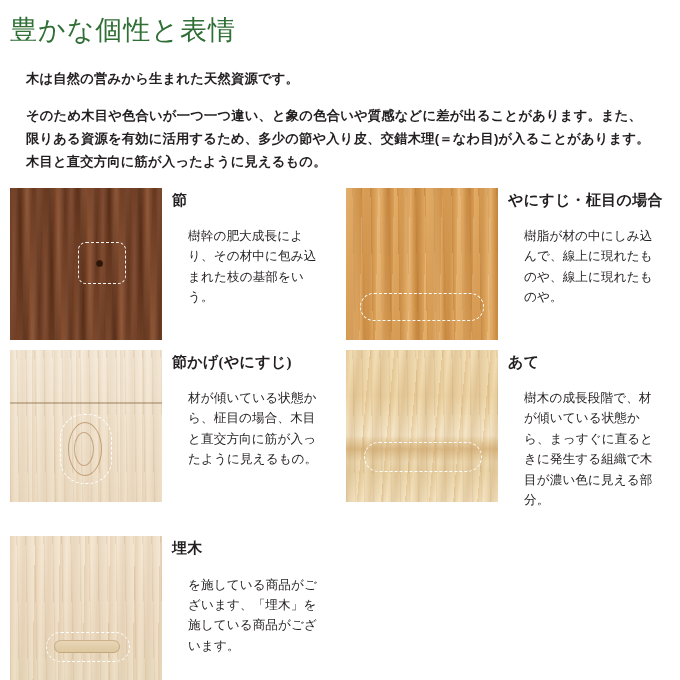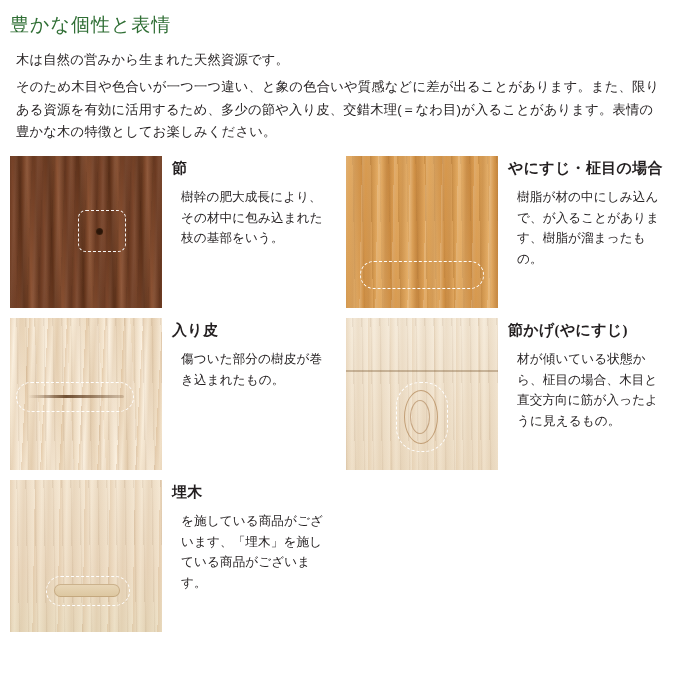--- a/index.html
+++ b/index.html
@@ -10,36 +10,36 @@
     font-family: "Liberation Sans", sans-serif;
     color: #231f20;
   }
   #page {
     position: relative;
     width: 680px; height: 680px;
     overflow: hidden;
   }
   .title {
     font-family: "Liberation Serif", serif;
-    font-size: 19px;
+    font-size: 27px;
     font-weight: normal;
     color: #2f6e34;
     letter-spacing: 1px;
     margin: 0;
     padding: 14px 0 0 10px;
     line-height: 1.2;
   }
   .intro {
     padding: 8px 12px 0 12px;
     font-size: 13.3px;
     line-height: 1.72;
     color: #231f20;
     letter-spacing: 0.2px;
   }
-  .intro p { margin: 4px; }
+  .intro p { margin: 14px; font-weight: bold; }
 
   .grid {
     margin-top: 12px;
     padding: 0 10px;
     display: grid;
     grid-template-columns: 1fr 1fr;
     column-gap: 12px;
     row-gap: 10px;
   }
   .card {
@@ -61,21 +61,21 @@
     font-family: "Liberation Serif", serif;
     font-size: 15px;
     font-weight: bold;
     margin: 0 0 2px 0;
     line-height: 1.35;
     letter-spacing: 0.3px;
   }
   .card-desc {
     font-size: 12.6px;
     line-height: 1.62;
-    margin: 9px;
+    margin: 16px;
     letter-spacing: 0.1px;
   }
 
   
   .marker {
     position: absolute;
     border: 1.5px dashed rgba(255,255,255,0.95);
     border-radius: 50px;
   }
   .marker.dark { border-color: rgba(255,255,255,0.95); }
@@ -152,21 +152,21 @@
 </style>
 </head>
 <body>
 
 <div id="page">
 
   <h1 class="title">豊かな個性と表情</h1>
 
   <div class="intro">
     <p>木は自然の営みから生まれた天然資源です。</p>
-    <p>そのため木目や色合いが一つ一つ違い、と象の色合いや質感などに差が出ることがあります。また、限りある資源を有効に活用するため、多少の節や入り皮、交錯木理(＝なわ目)が入ることがあります。表情の豊かな木の特徴としてお楽しみください。</p>
+    <p>そのため木目や色合いが一つ一つ違い、と象の色合いや質感などに差が出ることがあります。また、限りある資源を有効に活用するため、多少の節や入り皮、交錯木理(＝なわ目)が入ることがあります。木目と直交方向に筋が入ったように見えるもの。</p>
   </div>
 
   <div class="grid">
 
     <div class="card">
       <div class="swatch w-walnut">
         <div class="grain"></div>
         <div class="knot" style="left:86px; top:72px;"></div>
         <div class="marker dark" style="left:68px; top:54px; width:48px; height:42px; border-radius:8px;"></div>
       </div>
@@ -176,50 +176,50 @@
       </div>
     </div>
 
     <div class="card">
       <div class="swatch w-hinoki">
         <div class="grain"></div>
         <div class="marker light" style="left:14px; top:105px; width:124px; height:28px;"></div>
       </div>
       <div class="card-text">
         <p class="card-title">やにすじ・柾目の場合</p>
-        <p class="card-desc">樹脂が材の中にしみ込んで、が入ることがあります、樹脂が溜まったもの。</p>
-      </div>
-    </div>
-
-    <div class="card">
-      <div class="swatch w-pine-light">
-        <div class="grain"></div>
-        <div style="position:absolute; left:18px; top:77px; width:96px; height:3px; background:linear-gradient(90deg, rgba(90,55,25,0.0), rgba(90,55,25,0.85) 40%, rgba(90,55,25,0.2)); border-radius:2px;"></div>
-        <div class="marker light" style="left:6px; top:64px; width:118px; height:30px;"></div>
-      </div>
-      <div class="card-text">
-        <p class="card-title">入り皮</p>
-        <p class="card-desc">傷ついた部分の樹皮が巻き込まれたもの。</p>
-      </div>
-    </div>
+        <p class="card-desc">樹脂が材の中にしみ込んで、線上に現れたものや、線上に現れたものや。</p>
+      </div>
+    </div>
+
 
     <div class="card">
       <div class="swatch w-maple">
         <div class="grain"></div>
         <div class="split-line" style="top:52px;"></div>
         <div class="figure-swirl" style="left:58px; top:72px; width:34px; height:54px; border-color:rgba(160,110,55,0.55);"></div>
         <div class="figure-swirl" style="left:64px; top:82px; width:20px; height:34px; border-color:rgba(150,100,50,0.45);"></div>
         <div class="marker light" style="left:50px; top:64px; width:52px; height:70px; border-radius:24px;"></div>
       </div>
       <div class="card-text">
         <p class="card-title">節かげ(やにすじ)</p>
         <p class="card-desc">材が傾いている状態から、柾目の場合、木目と直交方向に筋が入ったように見えるもの。</p>
       </div>
     </div>
 
+    <div class="card">
+      <div class="swatch w-ate">
+        <div class="grain"></div>
+        <div style="position:absolute; left:0; right:0; top:86px; height:26px; background:linear-gradient(180deg, rgba(200,150,80,0.0), rgba(195,145,75,0.45), rgba(200,150,80,0.0));"></div>
+        <div class="marker light" style="left:18px; top:92px; width:118px; height:30px;"></div>
+      </div>
+      <div class="card-text">
+        <p class="card-title">あて</p>
+        <p class="card-desc">樹木の成長段階で、材が傾いている状態から、まっすぐに直るときに発生する組織で木目が濃い色に見える部分。</p>
+      </div>
+    </div>
 
     <div class="card">
       <div class="swatch w-umeki">
         <div class="grain"></div>
         <div style="position:absolute; left:44px; top:104px; width:66px; height:13px; border-radius:7px; background:linear-gradient(180deg,#e9d7b8,#dcc69f); box-shadow:0 0 0 1px rgba(150,110,60,0.35) inset;"></div>
         <div class="marker light" style="left:36px; top:96px; width:84px; height:30px;"></div>
       </div>
       <div class="card-text">
         <p class="card-title">埋木</p>
         <p class="card-desc">を施している商品がございます、「埋木」を施している商品がございます。</p>

